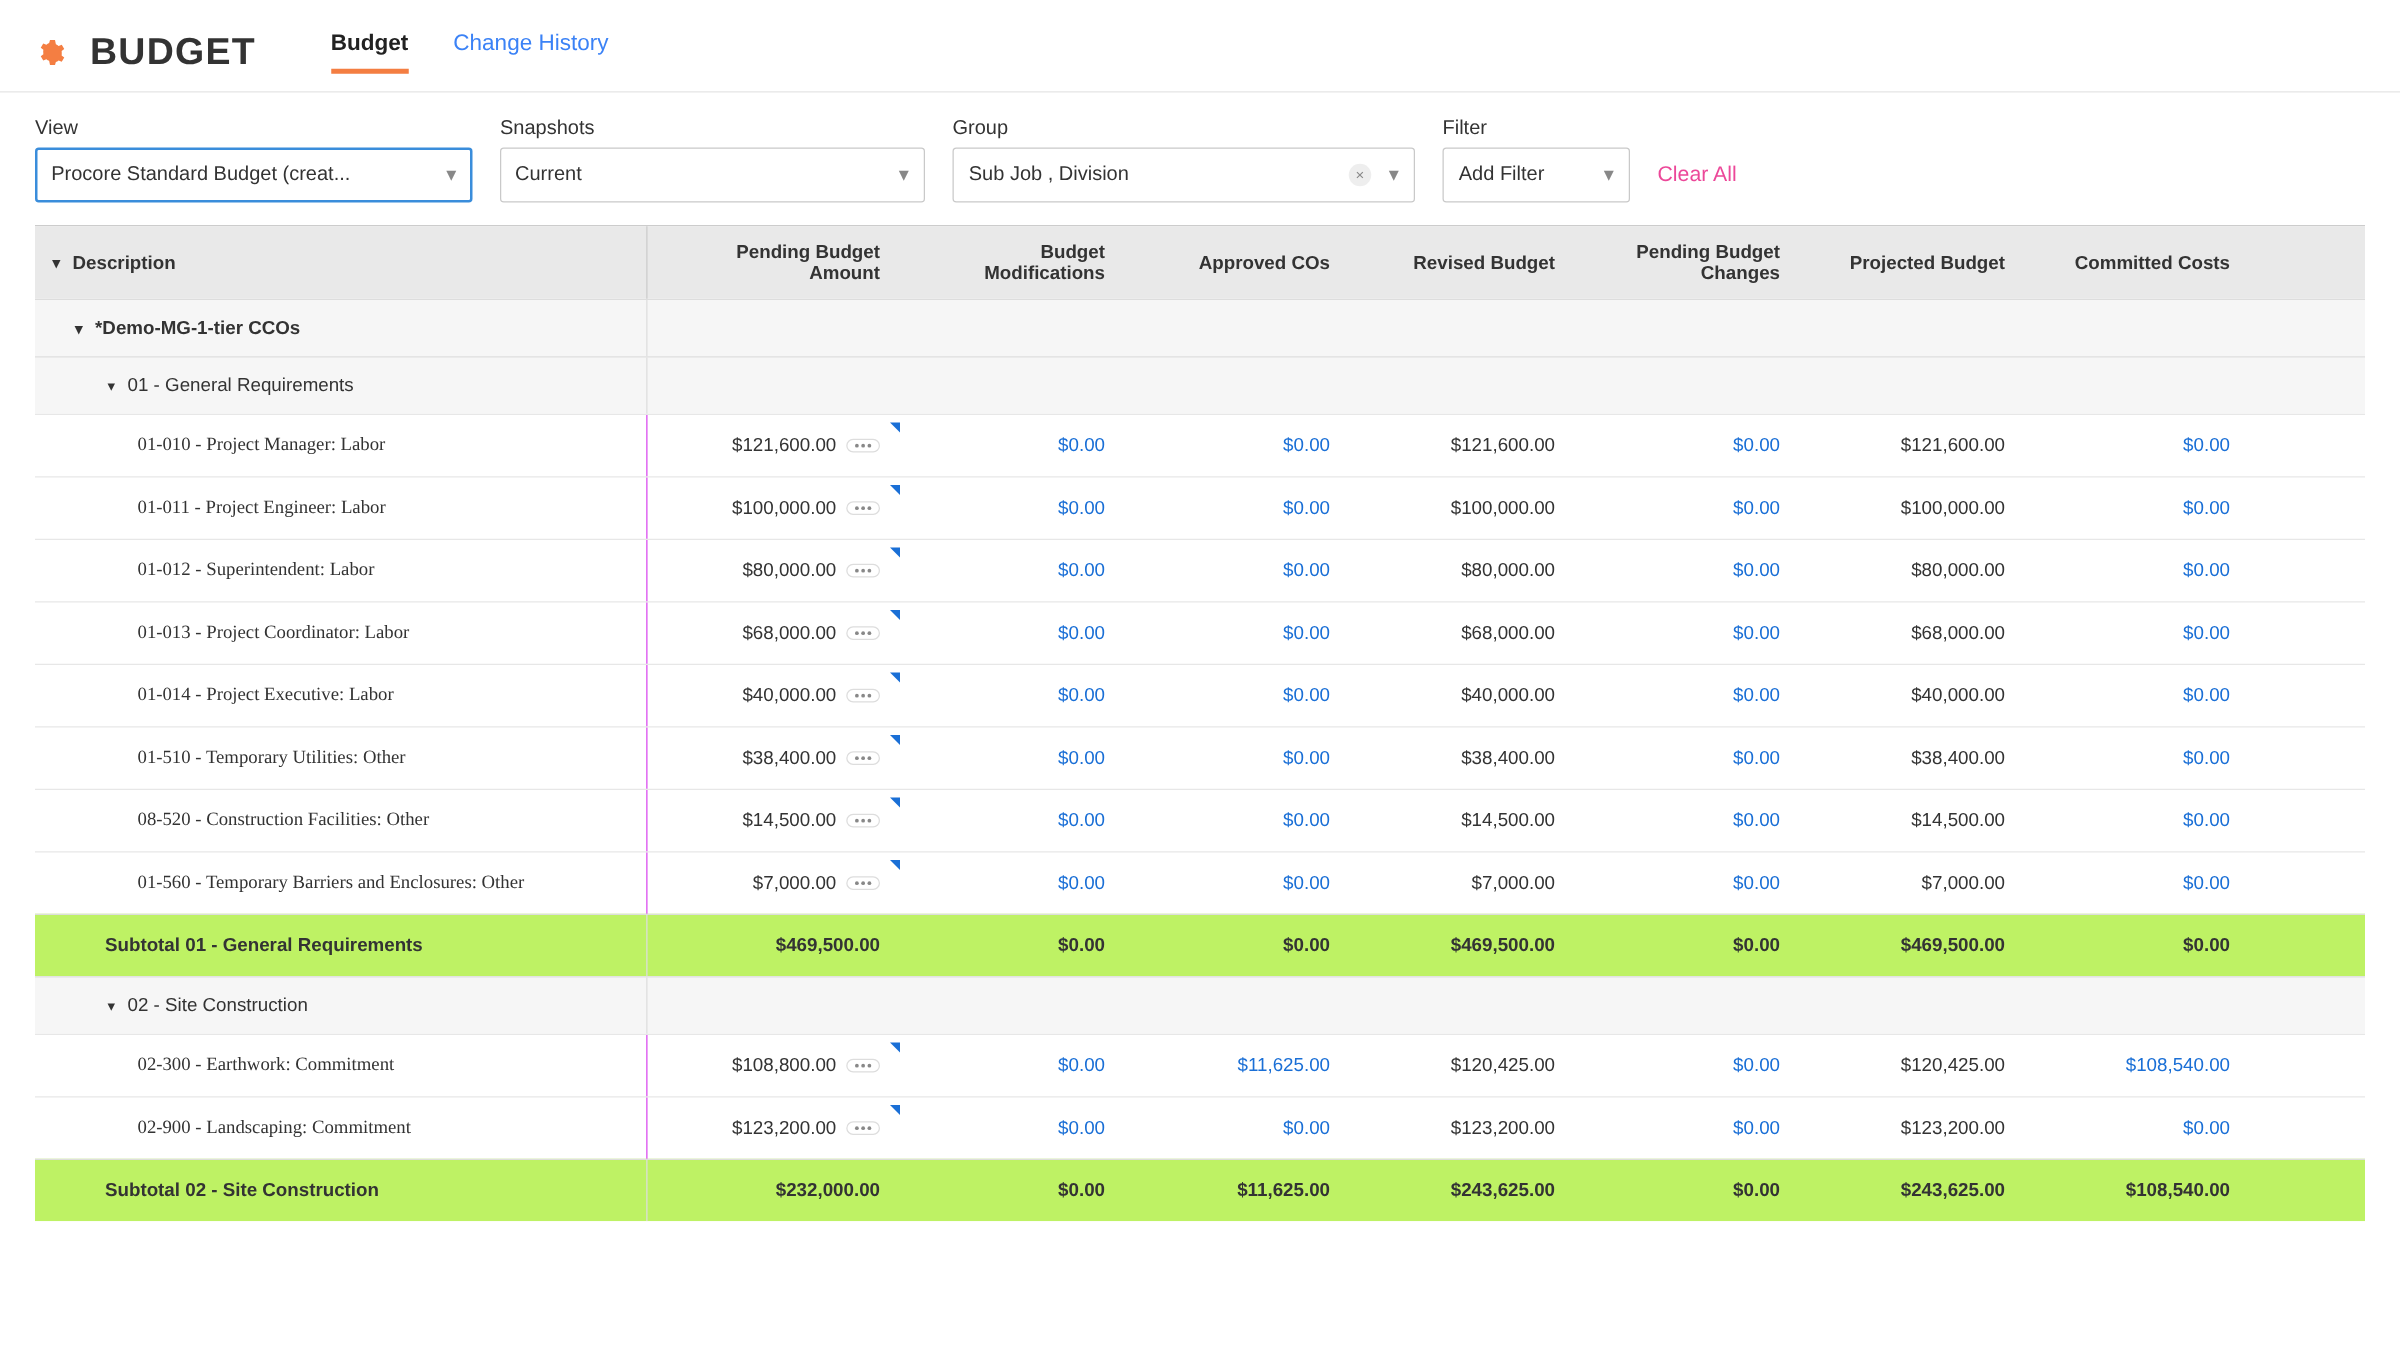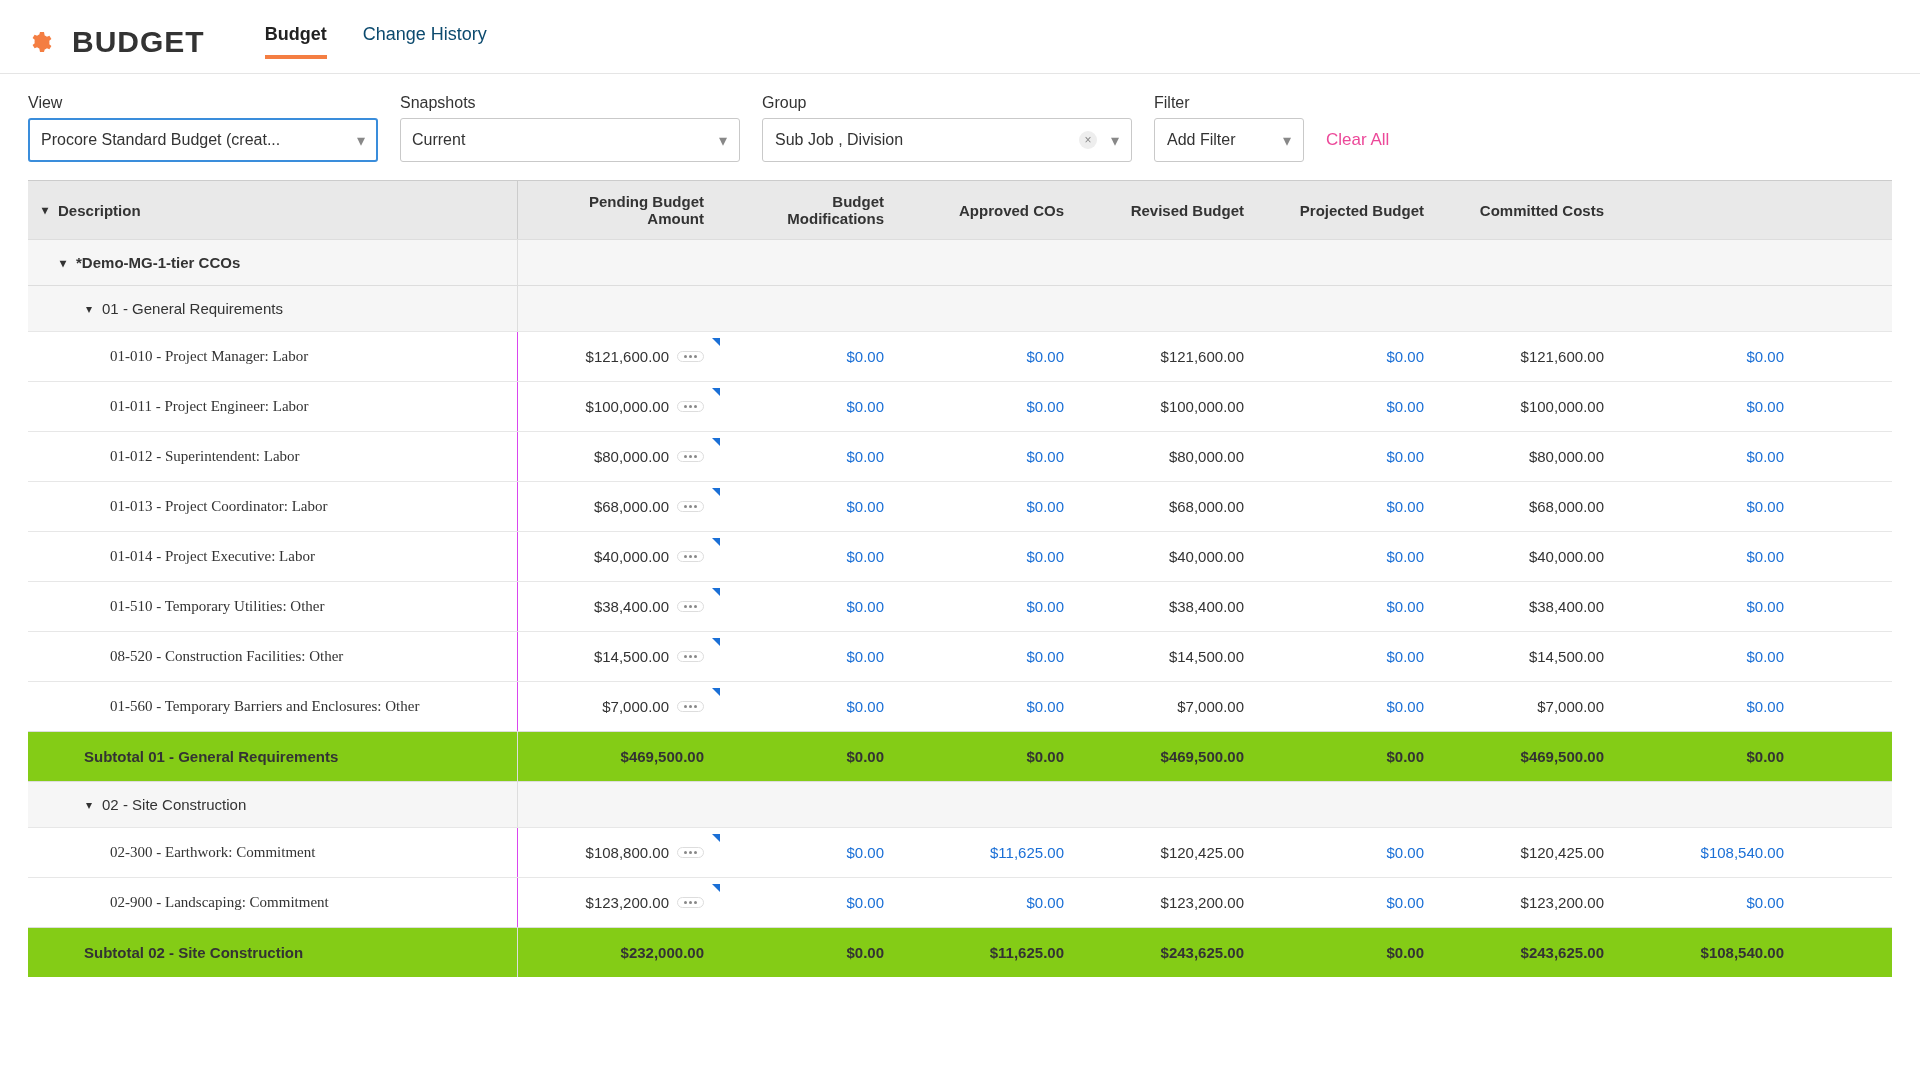--- a/index.html
+++ b/index.html
@@ -24,21 +24,21 @@
   .page-title {
     font-size: 30px;
     font-weight: 700;
     letter-spacing: 1px;
     color: #333;
     margin-right: 40px;
   }
   .tabs { display:flex; gap: 36px; }
   .tab {
     font-size: 18px;
-    color: #0c4a6e;
+    color: #3b82f6;
     padding-bottom: 10px;
     cursor: pointer;
   }
   .tab.active {
     color: #222;
     font-weight: 600;
     border-bottom: 4px solid #f47e42;
   }
   .hr {
     border: none;
@@ -129,21 +129,21 @@
     border-left:8px solid transparent;
     border-top:8px solid #1a6fd6;
   }
   .more-dots {
     display:inline-flex;gap:2px;align-items:center;
     border:1px solid #ddd;border-radius:10px;padding:3px 6px;cursor:pointer;
   }
   .more-dots span{width:3px;height:3px;border-radius:50%;background:#888;}
   .link { color:#1a6fd6; }
   .subtotal-row {
-    background:#84cc16;
+    background:#bef264;
     border-top:1px solid #ddd;
     font-weight:700;
     min-height:50px;
   }
   .subtotal-row .td-desc {
     border-right:1px solid #ddd; height:100%;
     display:flex;align-items:center;
     padding-left: 56px;
   }
 </style>
@@ -202,20 +202,21 @@
 <div class="table">
   <div class="thead">
     <div class="th th-desc">
       <span class="chev">▾</span>
       <span>Description</span>
     </div>
     <div class="th num"><span>Pending Budget Amount</span></div>
     <div class="th num"><span>Budget Modifications</span></div>
     <div class="th num"><span>Approved COs</span></div>
     <div class="th num"><span>Revised Budget</span></div>
+    <div class="th num"><span>Pending Budget Changes</span></div>
     <div class="th num"><span>Projected Budget</span></div>
     <div class="th num"><span>Committed Costs</span></div>
   </div>
   <div id="table-body">
       <div class="group-row sub1">
         <div class="td td-desc">
           <span class="chev">▾</span>
           <span>*Demo-MG-1-tier CCOs</span>
         </div>
         <div></div>

